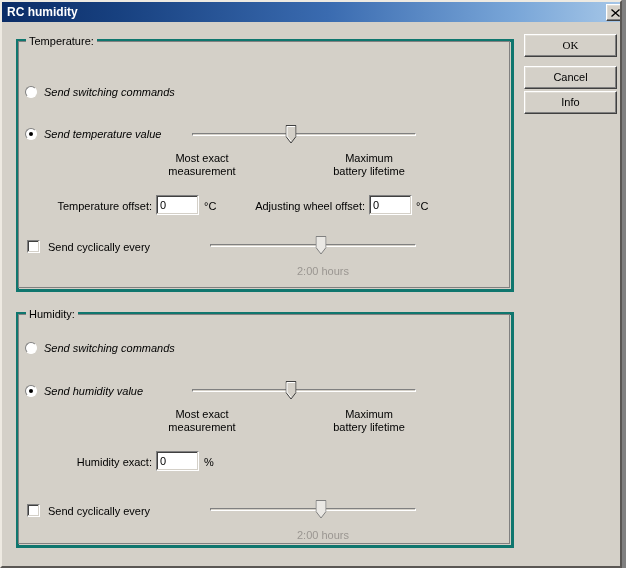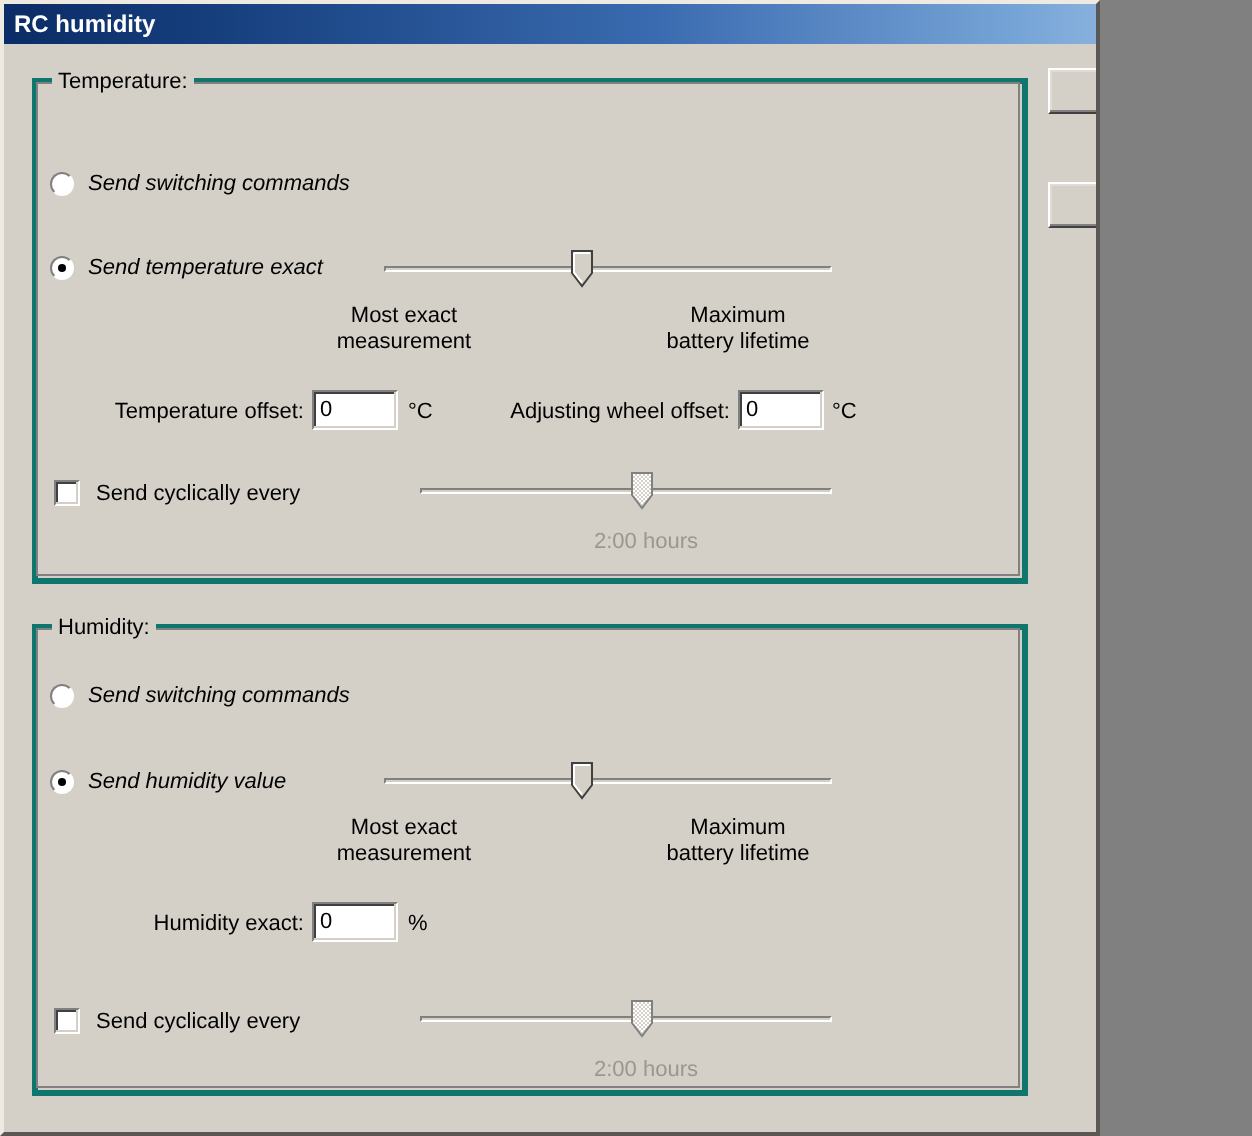--- a/index.html
+++ b/index.html
@@ -2,21 +2,21 @@
 <html><head>
 <meta charset="utf-8">
 <style>
   html, body {
     margin: 0;
     padding: 0;
     background: #808080;
   }
   #dialog {
     position: relative;
-    width: 550px;
+    width: 622px;
     height: 568px;
     box-sizing: border-box;
     background: #d4d0c8;
     font-family: "Liberation Sans", sans-serif;
     font-size: 11px;
     color: #000000;
     overflow: hidden;
     border-top: 2px solid #eeeae2;
     border-left: 2px solid #eeeae2;
     border-right: 2px solid #5a5754;
@@ -232,34 +232,35 @@
   <div id="titlebar">
     <span id="title-text">RC humidity</span>
     <div id="close-button">
       <svg width="9" height="8" viewBox="0 0 9 8">
         <path d="M0.5 0.5 L8.5 7.5 M8.5 0.5 L0.5 7.5" stroke="#000000" stroke-width="1.3" fill="none"></path>
       </svg>
     </div>
   </div>
 
   <div class="win-button" style="left:522px; top:32px;font-family:Liberation Serif, serif;">OK</div>
+  <div class="win-button" style="left:522px; top:64px;">Cancel</div>
   <div class="win-button" style="left:522px; top:89px;">Info</div>
 
   <div class="groupbox" style="left:14px; top:37px; width:498px; height:253px;">
     <span class="group-label">Temperature:</span>
   </div>
 
   <div class="radio-row" style="left:23px; top:84px;">
     <span class="radio-mark"></span>
     <span class="radio-label">Send switching commands</span>
   </div>
 
   <div class="radio-row" style="left:23px; top:126px;">
     <span class="radio-mark checked"></span>
-    <span class="radio-label">Send temperature exact</span>
+    <span class="radio-label">Send temperature value</span>
   </div>
 
   <div class="slider" style="left:190px; top:122px; width:224px;">
     <div class="slider-track"></div>
     <div class="slider-thumb" style="left:44%;">
       <svg width="11" height="19" viewBox="0 0 11 19">
         <path d="M0.5 0.5 H10.5 V11.5 L5.5 18 L0.5 11.5 Z" fill="#d4d0c8" stroke="#404040" stroke-width="1"></path>
         <path d="M1.5 1.5 H9.5 M1.5 1.5 V11.2 L5.5 16.3" stroke="#ffffff" stroke-width="1" fill="none"></path>
       </svg>
     </div>

